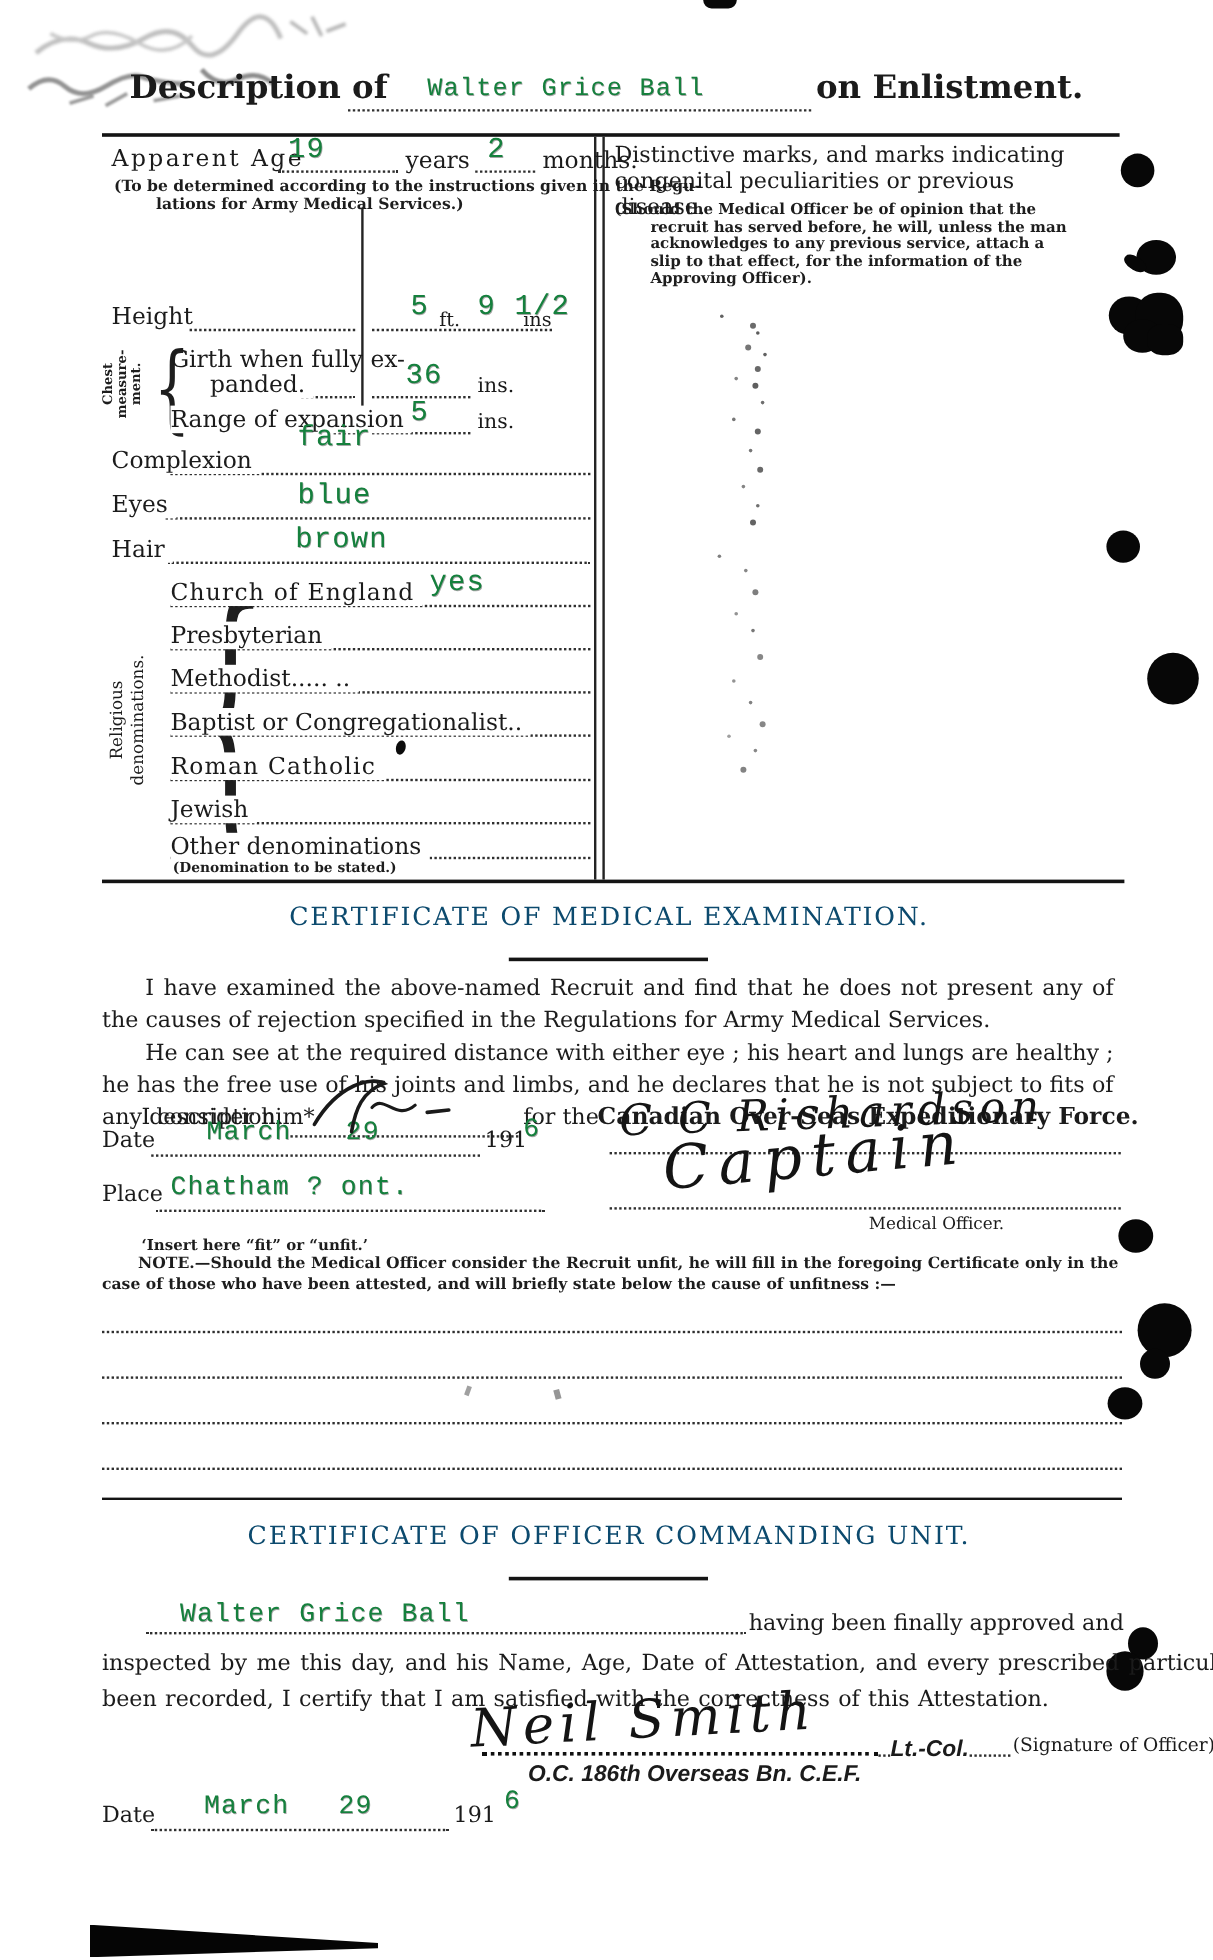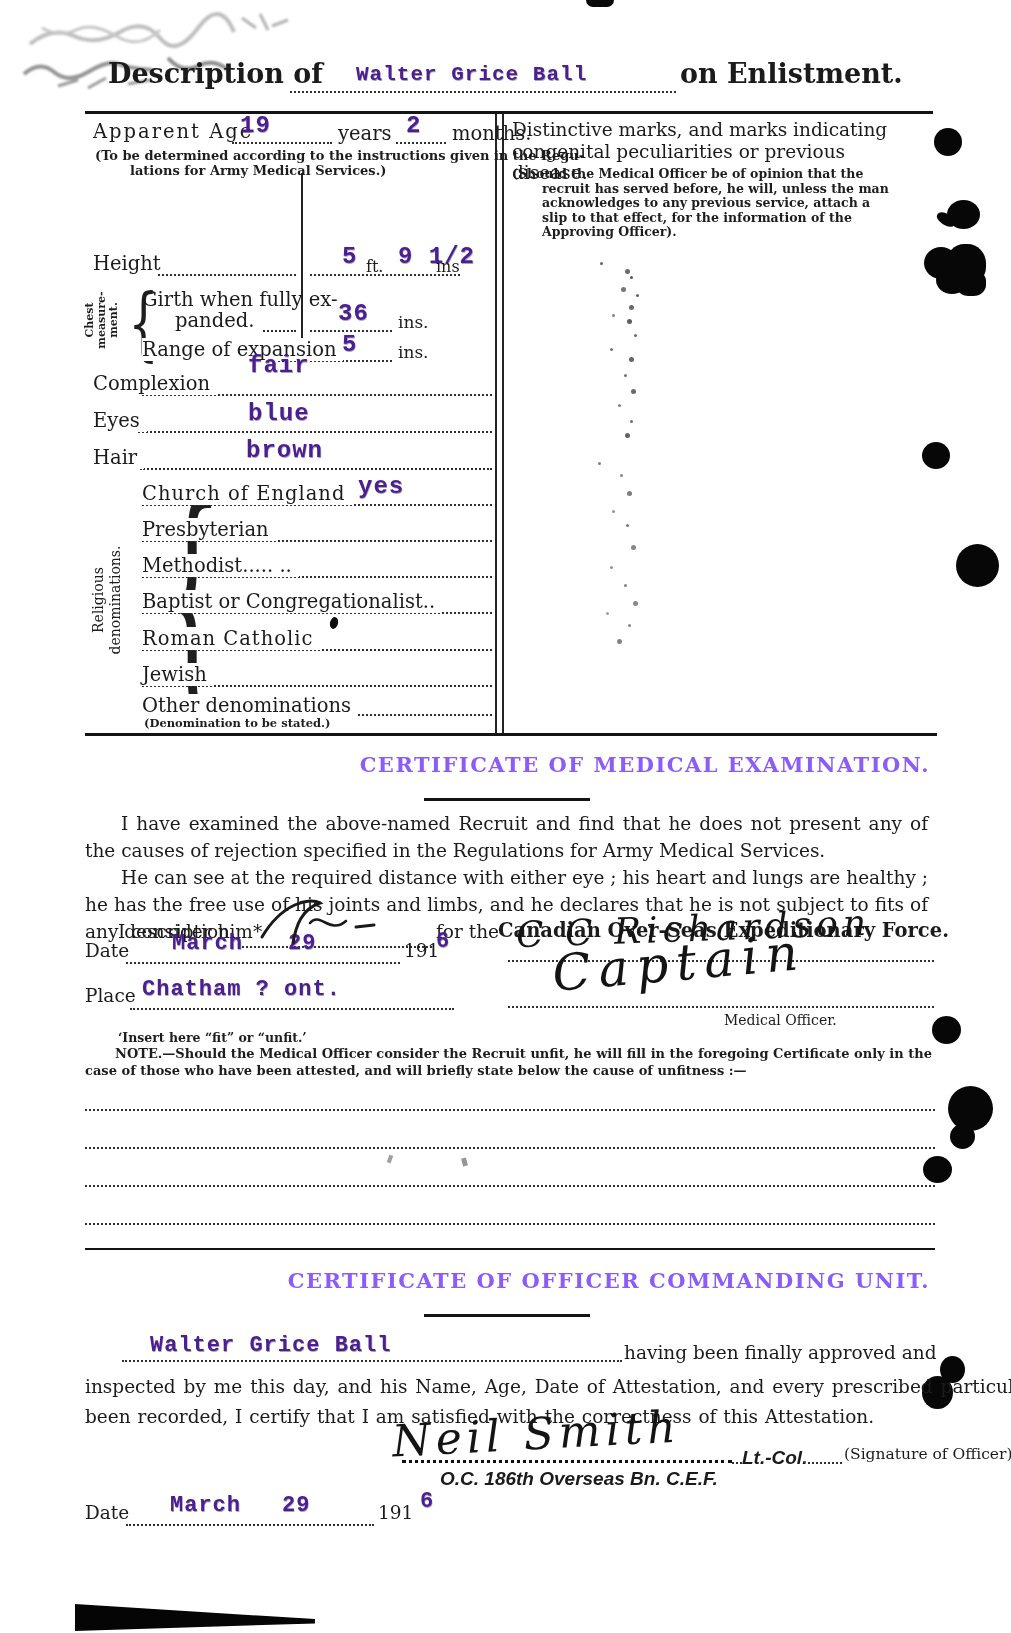--- a/index.html
+++ b/index.html
@@ -1,32 +1,32 @@
 <!DOCTYPE html>
 <html><head>
 <meta charset="utf-8">
 <style>
   html,body{margin:0;padding:0;background:#ffffff;}
   .page{position:relative;width:1011px;height:1633px;background:#fff;overflow:hidden;
         font-family:"DejaVu Serif",serif;color:#1b1b1b;}
   .abs{position:absolute;}
   .serif{font-family:"DejaVu Serif",serif;color:#1b1b1b;white-space:nowrap;}
-  .typed{font-family:"Liberation Mono","DejaVu Sans Mono",monospace;font-weight:bold;color:#4c1d95;
+  .typed{font-family:"Liberation Mono","DejaVu Sans Mono",monospace;font-weight:normal;color:#15803d;
          white-space:nowrap;letter-spacing:1px;text-shadow:0.6px 0.6px 0 rgba(0,0,0,.35);}
   .hand{font-family:"DejaVu Serif",serif;font-style:italic;color:#141414;white-space:nowrap;}
   .bold{font-weight:bold;}
   .dots{height:0;border-bottom:2px dotted #2f2f2f;}
   .dotsbold{height:0;border-bottom:3.5px dotted #101010;}
   .hline{background:#141414;}
   .vline{background:#232323;width:2px;}
   .blot{background:#070707;border-radius:50%;}
   .onwhite{background:#fff;padding-right:7px;z-index:2;}
   .rot{transform:rotate(-90deg);transform-origin:center;text-align:center;}
   .brace{font-family:"DejaVu Serif",serif;color:#1e1e1e;line-height:1;transform-origin:center;}
-  .cert-title{font-weight:bold;letter-spacing:1.5px;text-align:right;color:#8b5cf6;white-space:nowrap;}
+  .cert-title{font-weight:normal;letter-spacing:1.5px;text-align:center;color:#0c4a6e;white-space:nowrap;}
   .para{font-size:18.5px;line-height:27px;text-align:justify;color:#1b1b1b;}
   .smallnote{font-weight:bold;color:#1d1d1d;}
   .speck1{width:3px;height:3px;background:#3c3c3c;border-radius:50%;opacity:.8;
     box-shadow:26px 8px 0 1px #474747,30px 14px 0 #333,22px 26px 0 1px #555,36px 32px 0 #3a3a3a,
     30px 44px 0 1px #444,12px 52px 0 #666,28px 58px 0 1px #383838,34px 72px 0 #4a4a4a,
     10px 86px 0 #555,30px 96px 0 1px #3f3f3f,24px 112px 0 #555,32px 128px 0 1px #444,
     18px 142px 0 #666,30px 158px 0 #4d4d4d,26px 172px 0 1px #3d3d3d;}
   .speck2{width:3px;height:3px;background:#4a4a4a;border-radius:50%;opacity:.7;
     box-shadow:22px 12px 0 #555,30px 30px 0 1px #484848,14px 48px 0 #666,28px 62px 0 #3f3f3f,
     34px 84px 0 1px #555,12px 104px 0 #666,26px 122px 0 #4c4c4c,36px 140px 0 1px #555,

